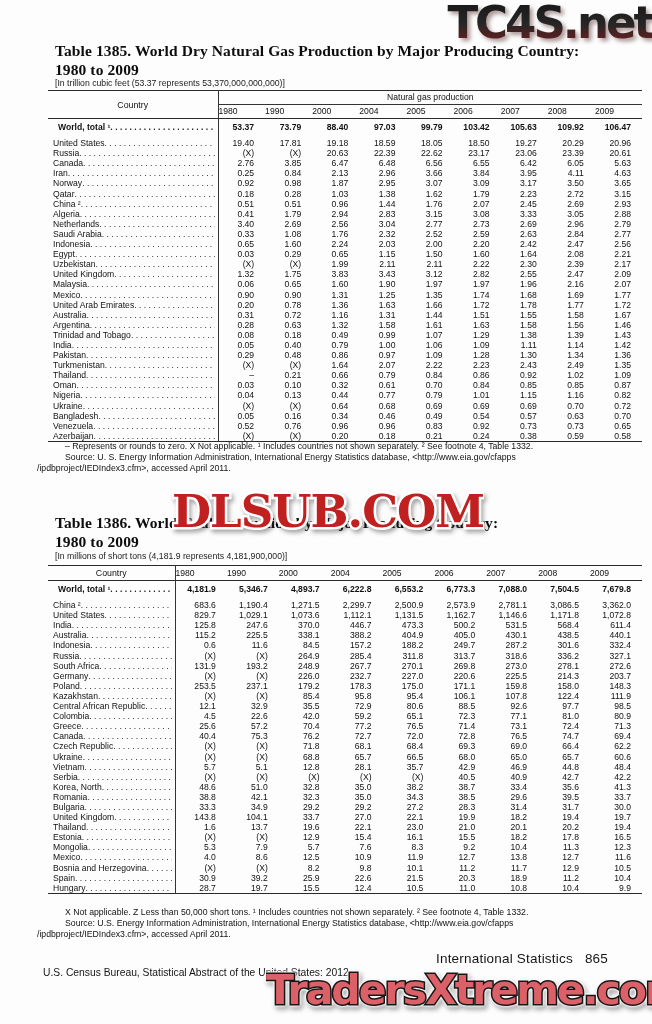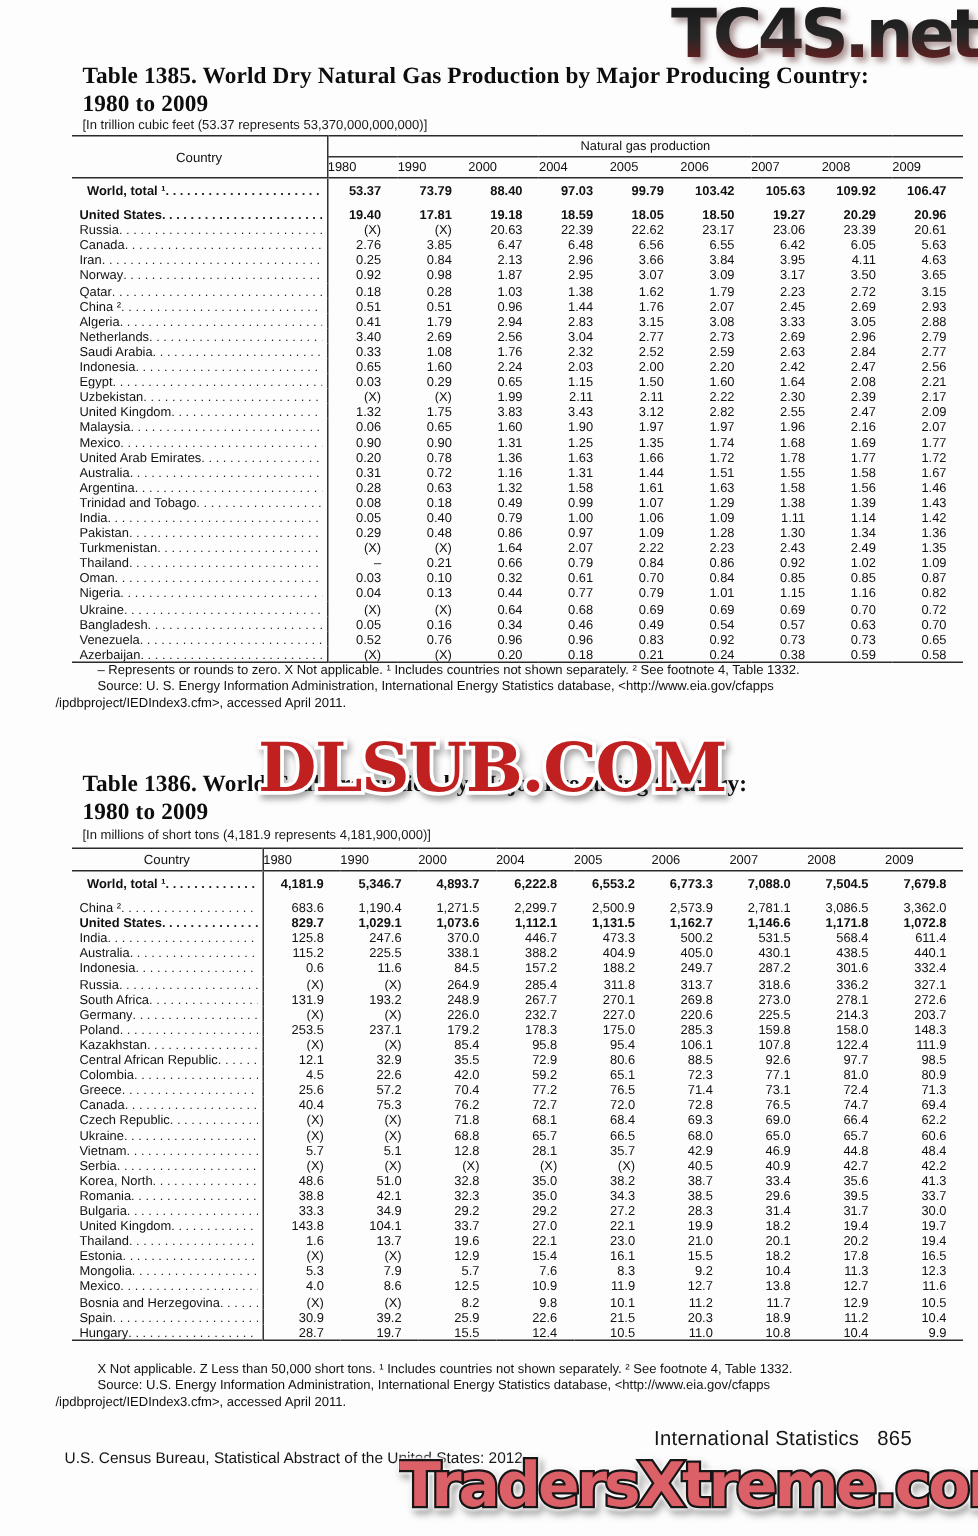--- a/index.html
+++ b/index.html
@@ -32,21 +32,21 @@
   #t1386 .years-row th { height:14px; line-height:14px; }
   .datatable tbody td { height:10.1px; line-height:10.1px; }
   .datatable tbody td:first-child { border-right:0.8px solid #333; }
   td.country-cell { padding-left:5px; padding-right:3px; }
   td.country-cell .cwrap { display:flex; align-items:baseline; overflow:hidden; }
   .leader { flex:1; overflow:hidden; color:#222; }
   .leader::after { content:" . . . . . . . . . . . . . . . . . . . . . . . . . . . . . . . . . ."; }
   td.num { text-align:right; padding-right:11px; }
   tr.world-row td { font-weight:700; padding-top:3px; padding-bottom:6px; }
   tr.world-row td.country-cell { padding-left:10px; }
-  tr.bold td { font-weight:700; }
+  tr.bold td { font-weight:400; }
   .fnotes { position:absolute; left:37px; width:606px; font-size:8.7px; line-height:10.8px; color:#111; }
   .fnotes .ind { text-indent:28px; }
   .folio { position:absolute; top:951px; right:44px; font-size:13.5px; color:#151515; letter-spacing:0.2px; }
   .folio .pagenum { margin-left:12px; }
   .credit { position:absolute; top:967px; left:43px; font-size:10.3px; color:#151515; }
   
   .wm-top {
     position:absolute; top:-2px; right:0px; z-index:6;
     font-family:"DejaVu Sans", sans-serif; font-weight:bold;
     font-size:45px; letter-spacing:-3px; line-height:50px;
@@ -836,21 +836,21 @@
           <span class="cwrap">
             <span class="cname">Poland</span>
             <span class="leader"></span>
           </span>
         </td>
         <td class="num">253.5</td>
         <td class="num">237.1</td>
         <td class="num">179.2</td>
         <td class="num">178.3</td>
         <td class="num">175.0</td>
-        <td class="num">285.3</td>
+        <td class="num">171.1</td>
         <td class="num">159.8</td>
         <td class="num">158.0</td>
         <td class="num">148.3</td>
       </tr>
       <tr>
         <td class="country-cell">
           <span class="cwrap">
             <span class="cname">Kazakhstan</span>
             <span class="leader"></span>
           </span>

